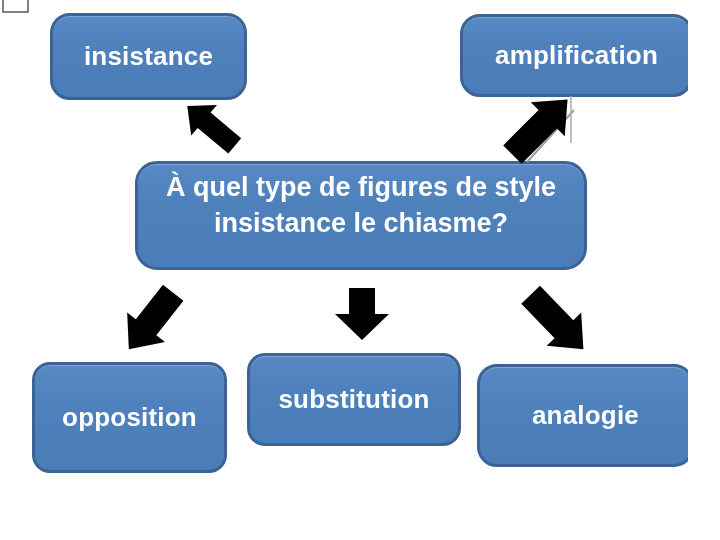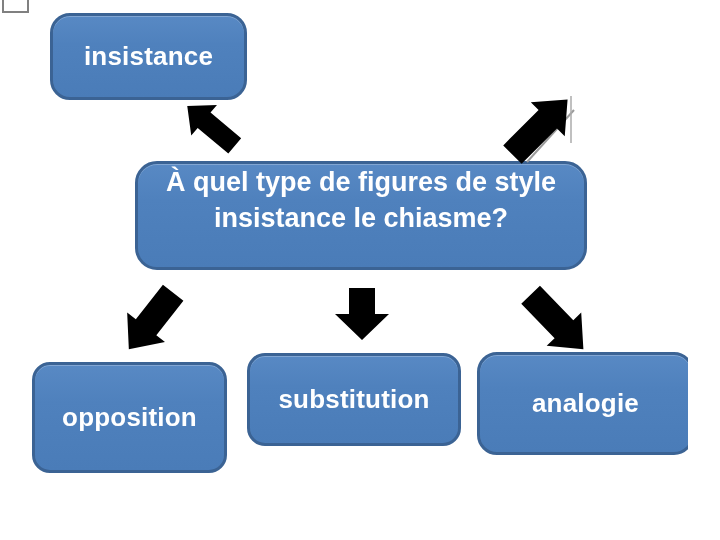--- a/index.html
+++ b/index.html
@@ -33,48 +33,52 @@
     align-items: center;
     justify-content: center;
     text-align: center;
     z-index: 1;
   }
   .box.option { font-size: 26px; letter-spacing: 0.2px; }
   .box.question {
     font-size: 27px;
     line-height: 36px;
     align-items: flex-start;
+    padding-top: 5px;
     border-radius: 22px;
   }
   .question-lines { width: 100%; }
   #box-insistance    { left: 50px;  top: 13px;  width: 197px; height: 87px;  }
   #box-amplification { left: 460px; top: 14px;  width: 233px; height: 83px;  }
   #box-question      { left: 135px; top: 161px; width: 452px; height: 109px; }
   #box-opposition    { left: 32px;  top: 362px; width: 195px; height: 111px; border-radius: 18px; }
   #box-substitution  { left: 247px; top: 353px; width: 214px; height: 93px; border-radius: 18px; text-align: right; }
-  #box-analogie      { left: 477px; top: 352px; width: 217px; height: 103px; }
+  #box-analogie      { left: 477px; top: 364px; width: 217px; height: 103px; }
   .arrow-layer {
     position: absolute;
     left: 0; top: 0;
     width: 720px; height: 540px;
     z-index: 5;
     pointer-events: none;
   }
 </style>
 </head>
 <body>
 
 <div class="slide">
 
   <div class="corner-mark"></div>
 
   <div class="box option" id="box-insistance">
     <span>insistance</span>
   </div>
 
+  <div class="box option" id="box-amplification">
+    <span>amplification</span>
+  </div>
 
   <div class="box question" id="box-question">
     <div class="question-lines">
       <div>À quel type de figures de style</div>
       <div>insistance le chiasme?</div>
     </div>
   </div>
 
   <div class="box option" id="box-opposition">
     <span>opposition</span>

